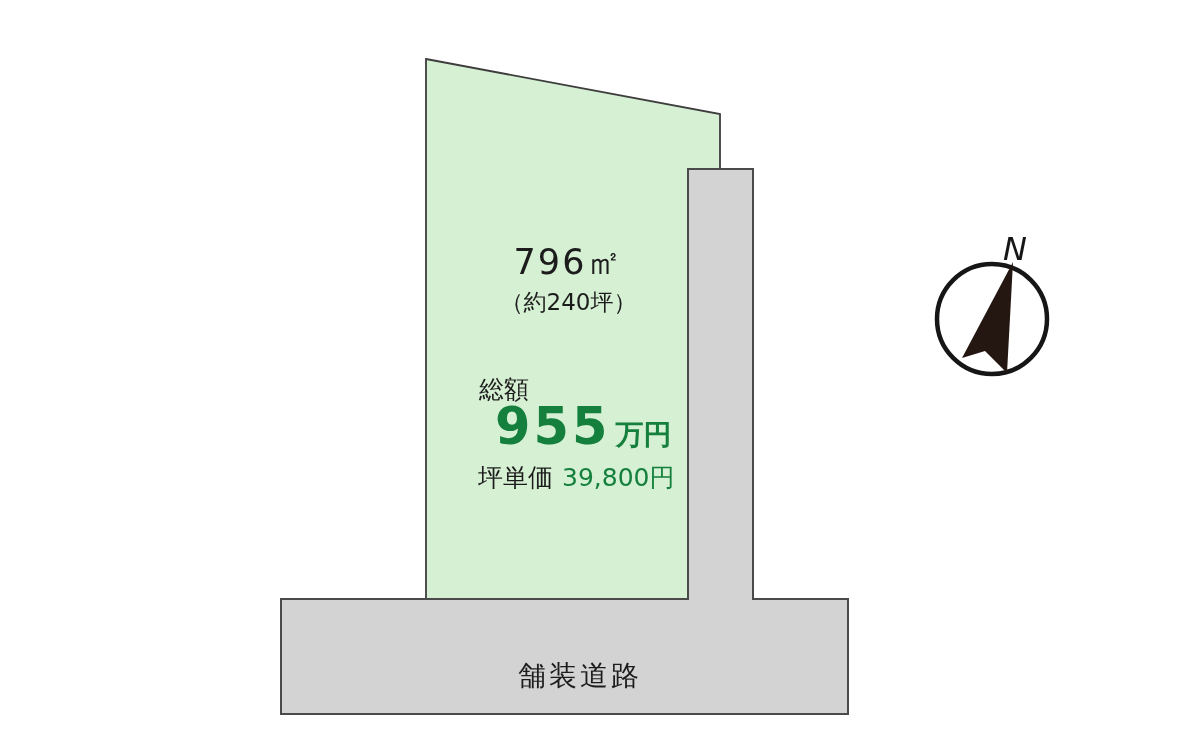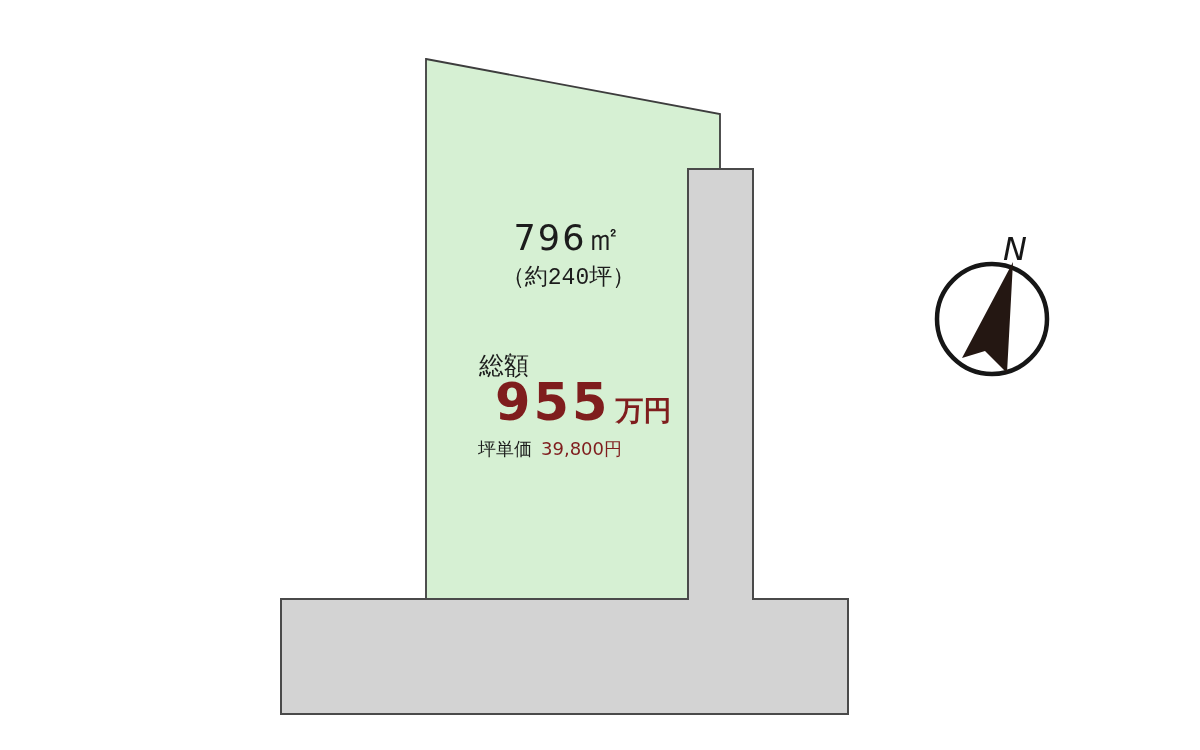--- a/index.html
+++ b/index.html
@@ -10,34 +10,35 @@
     background: #ffffff;
     overflow: hidden;
     font-family: "DejaVu Sans", sans-serif;
   }
   .stage svg { position: absolute; left: 0; top: 0; }
   .label {
     position: absolute;
     color: #1c1c1c;
     line-height: 1.25;
     white-space: nowrap;
+    margin-top: 24px;
   }
   .centered { text-align: center; }
-  .red { color: #7f1d1d; }
+  .red { color: #15803d; }
   .area-line1 { left: 426px; top: 217px; width: 285px; font-size: 35px; letter-spacing: 2px; }
-  .area-line2 { left: 426px; top: 264px; width: 285px; font-size: 23px; font-family: Liberation Mono, monospace; }
+  .area-line2 { left: 426px; top: 264px; width: 285px; font-size: 23px; }
   .price-caption { left: 479px; top: 352px; font-size: 25px; font-family: Liberation Mono, monospace; }
   .price-line {
     left: 495px; top: 377px;
     display: flex; align-items: baseline; gap: 5px;
     line-height: 1;
   }
   .price-big { font-size: 51px; font-weight: bold; letter-spacing: 3px; }
   .price-unit { font-size: 28px; font-weight: bold; }
-  .unit-price-line { left: 478px; top: 438px; font-size: 18px; text-align: center; }
+  .unit-price-line { left: 478px; top: 438px; font-size: 25px; text-align: center; }
   .unit-price-line .red { margin-left: 9px; }
   .road-label { left: 430px; top: 634px; width: 300px; font-size: 28px; letter-spacing: 3px; }
   .compass-n { font-style: italic; font-size: 32px; fill: #161616; }
 </style>
 </head>
 <body>
 
 <div class="stage">
 
   <svg width="1200" height="750" viewBox="0 0 1200 750">
@@ -59,14 +60,15 @@
 
   <div class="label price-caption">総額</div>
   <div class="label price-line">
     <span class="price-big red">955</span>
     <span class="price-unit red">万円</span>
   </div>
   <div class="label unit-price-line">
     <span>坪単価</span><span class="red">39,800円</span>
   </div>
 
+  <div class="label centered road-label">舗装道路</div>
 
 </div>
 
 </body></html>

